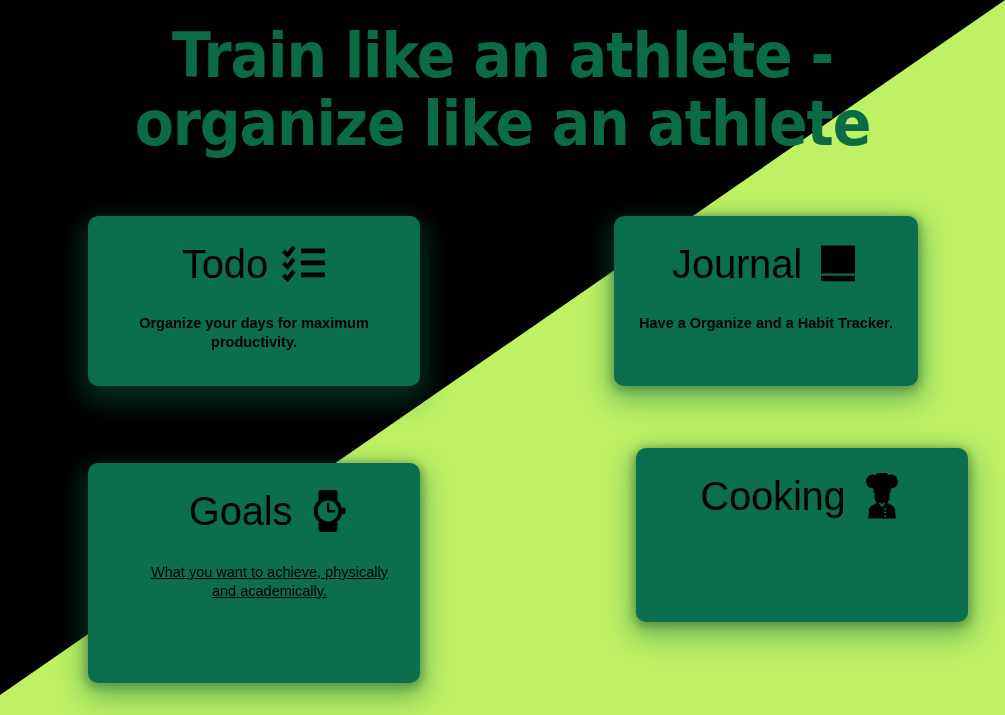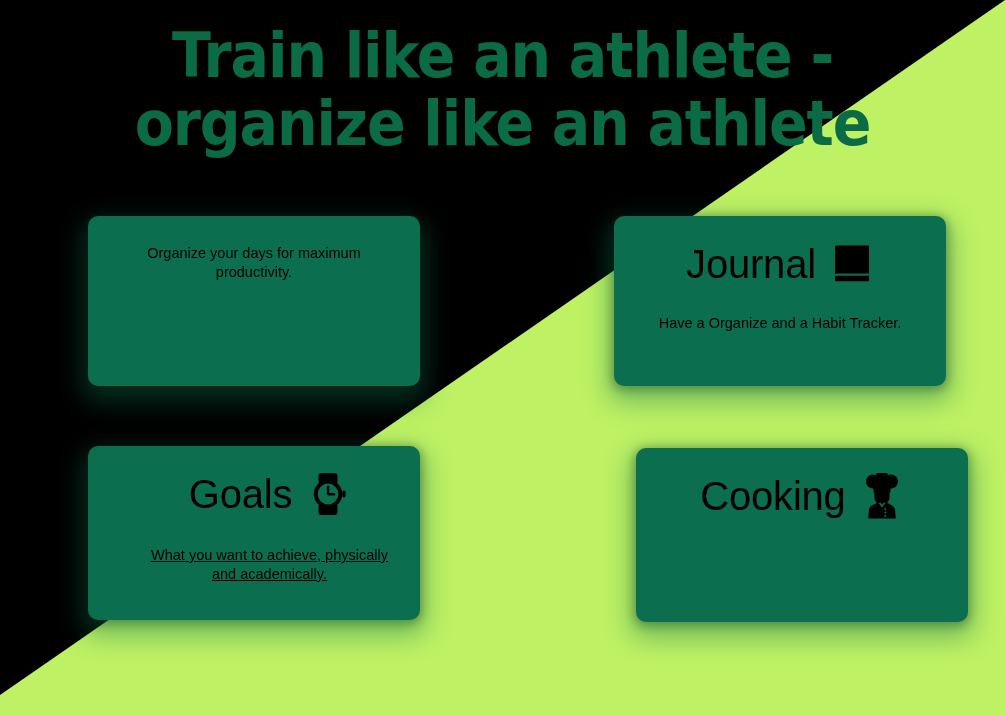--- a/index.html
+++ b/index.html
@@ -94,47 +94,64 @@
     font-family: "Liberation Sans", sans-serif;
     font-size: 14.5px;
     line-height: 19px;
     color: #000000;
     text-align: center;
     width: 84%;
   }
 
   
   #card-todo    { left: 88px;  top: 216px; width: 332px; height: 170px; }
-  #card-journal { left: 614px; top: 216px; width: 332px; height: 170px; }
-  #card-goals   { left: 88px;  top: 446px; width: 332px; height: 174px; padding-left: 31px; }
+  #card-journal { left: 614px; top: 216px; width: 304px; height: 170px; }
+  #card-goals   { left: 88px;  top: 463px; width: 332px; height: 220px; padding-left: 31px; }
   #card-cooking { left: 636px; top: 448px; width: 332px; height: 174px; }
 
   #card-todo .card-head,
   #card-journal .card-head { margin-top: 26px; }
   #card-goals .card-head,
   #card-cooking .card-head { margin-top: 26px; }
 
   #card-todo .card-desc,
-  #card-journal .card-desc { margin-top: 28px; }
+  #card-journal .card-desc { margin-top: 28px; font-weight: bold; }
   #card-goals .card-desc,
   #card-cooking .card-desc { margin-top: 30px; text-decoration: underline; }
 </style>
 </head>
 <body>
 
 <div id="stage" style="background: #bef264;">
 
   <div id="diagonal-bg" style="background: rgb(0, 0, 0);"></div>
 
   <div id="title" style="color: rgb(10, 107, 69);">
     <span class="tline">Train like an athlete -</span>
     <span class="tline">organize like an athlete</span>
   </div>
 
   <div class="card" id="card-todo" style="background: rgb(11, 110, 79);">
+    <div class="card-head">
+      <span class="card-title">Todo</span>
+      <span class="card-icon">
+        <svg width="44" height="40" viewBox="0 0 44 40" aria-hidden="true">
+          <g fill="none" stroke="#000000" stroke-width="4.2" stroke-linecap="butt" stroke-linejoin="miter">
+            <polyline points="1.5,7 5.5,11 12,3"></polyline>
+            <polyline points="1.5,19 5.5,23 12,15"></polyline>
+            <polyline points="1.5,31 5.5,35 12,27"></polyline>
+          </g>
+          <g fill="#000000">
+            <rect x="19" y="4.6" width="24" height="4.6" rx="0.6"></rect>
+            <rect x="19" y="16.6" width="24" height="4.6" rx="0.6"></rect>
+            <rect x="19" y="28.6" width="24" height="4.6" rx="0.6"></rect>
+          </g>
+        </svg>
+      </span>
+    </div>
     <div class="card-desc">Organize your days for maximum productivity.</div>
   </div>
 
   <div class="card" id="card-journal" style="background: rgb(11, 110, 79);">
     <div class="card-head">
       <span class="card-title">Journal</span>
       <span class="card-icon">
         <svg width="42" height="42" viewBox="0 0 42 42" aria-hidden="true">
           <path d="M4 3.5 A1 1 0 0 1 5 2.5 H37 A1 1 0 0 1 38 3.5 V30.5 H5.5
                    A1.5 1.5 0 0 0 4 32 Z" fill="#000000"></path>

